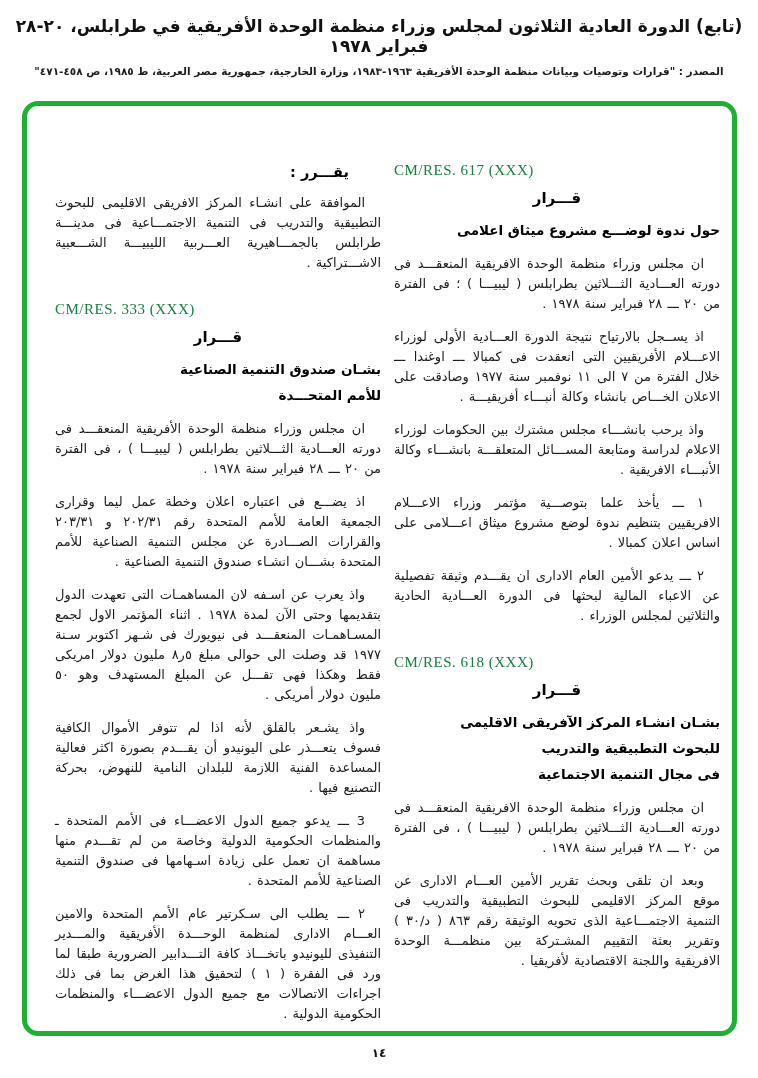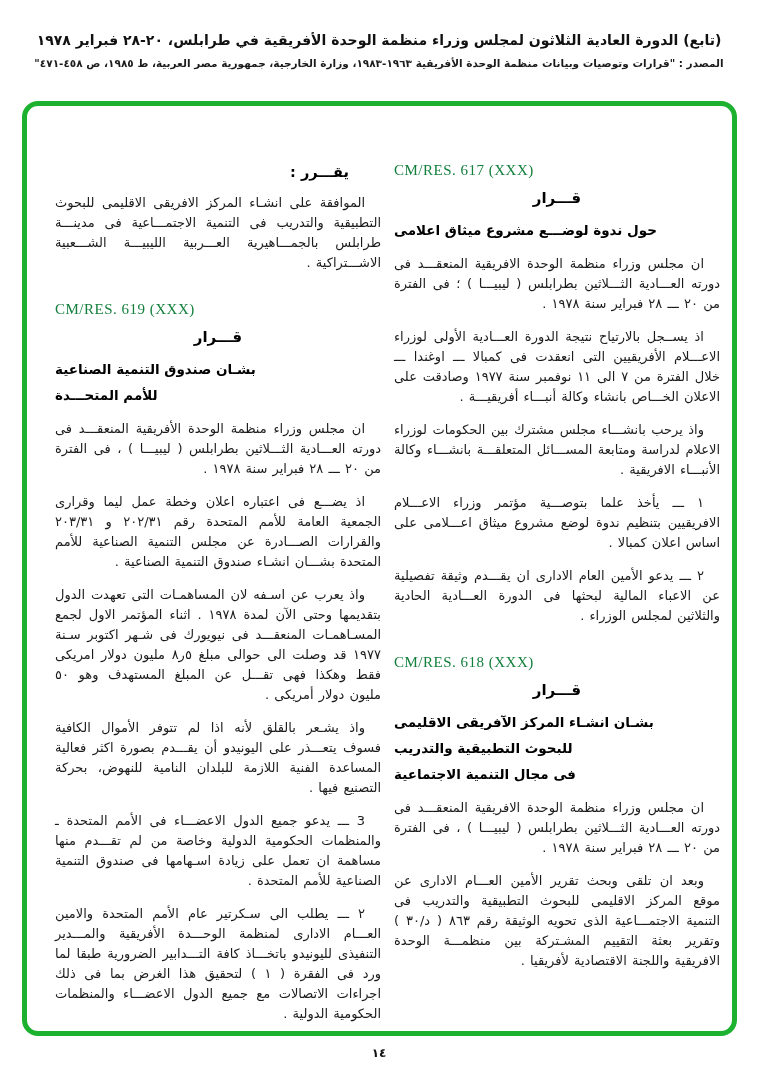--- a/index.html
+++ b/index.html
@@ -7,22 +7,22 @@
   body {
     width: 758px; height: 1078px;
     position: relative;
     background: #ffffff;
     color: #1b1b1b;
     font-family: "DejaVu Sans", sans-serif;
     overflow: hidden;
   }
   .header { direction: rtl; text-align: center; }
   .header-title {
-    padding-top: 32px;
-    font-size: 14px; font-weight: bold; color: #111;
+    padding-top: 16px;
+    font-size: 17px; font-weight: bold; color: #111;
     letter-spacing: 0;
   }
   .header-source {
     margin-top: 9px;
     font-size: 10.5px; font-weight: bold; color: #1c1c1c;
   }
   .frame {
     position: absolute;
     left: 22px; top: 101px;
     width: 715px; height: 935px;
@@ -44,21 +44,21 @@
     letter-spacing: 0.5px;
     margin-top: 8px;
   }
   .res-id.section-gap { margin-top: 28px; }
   .res-title {
     text-align: center; font-weight: bold;
     font-size: 15px; color: #000;
     margin-top: 10px;
   }
   .res-subject {
-    text-align: left; font-weight: bold;
+    text-align: right; font-weight: bold;
     font-size: 13.5px; line-height: 22px; color: #000;
     margin-top: 12px;
   }
   .res-subject + .res-subject { margin-top: 4px; }
   .decree {
     font-weight: bold; font-size: 14.5px; color: #000;
     text-align: right;
     margin: 10px 32px 0 0;
   }
   p.body-par {
@@ -104,21 +104,21 @@
       <div class="res-subject">للبحوث التطبيقية والتدريب</div>
       <div class="res-subject">فى مجال التنمية الاجتماعية</div>
       <p class="body-par">ان مجلس وزراء منظمة الوحدة الافريقية المنعقـــد فى دورته العـــادية الثـــلاثين بطرابلس ( ليبيـــا ) ، فى الفترة من ٢٠ ـــ ٢٨ فبراير سنة ١٩٧٨ .</p>
       <p class="body-par">وبعد ان تلقى وبحث تقرير الأمين العـــام الادارى عن موقع المركز الاقليمى للبحوث التطبيقية والتدريب فى التنمية الاجتمـــاعية الذى تحويه الوثيقة رقم ٨٦٣ ( د/٣٠ ) وتقرير بعثة التقييم المشـتركة بين منظمـــة الوحدة الافريقية واللجنة الاقتصادية لأفريقيا .</p>
     </div>
 
     <div class="col">
       <div class="decree">يقـــرر :</div>
       <p class="body-par">الموافقة على انشـاء المركز الافريقى الاقليمى للبحوث التطبيقية والتدريب فى التنمية الاجتمـــاعية فى مدينـــة طرابلس بالجمـــاهيرية العـــربية الليبيـــة الشـــعبية الاشـــتراكية .</p>
 
-      <div class="res-id section-gap">CM/RES. 619 (XXX)</div>
+      <div class="res-id section-gap">CM/RES. 333 (XXX)</div>
       <div class="res-title">قـــرار</div>
       <div class="res-subject">بشـان صندوق التنمية الصناعية</div>
       <div class="res-subject">للأمم المتحـــدة</div>
       <p class="body-par">ان مجلس وزراء منظمة الوحدة الأفريقية المنعقـــد فى دورته العـــادية الثـــلاثين بطرابلس ( ليبيـــا ) ، فى الفترة من ٢٠ ـــ ٢٨ فبراير سنة ١٩٧٨ .</p>
       <p class="body-par">اذ يضـــع فى اعتباره اعلان وخطة عمل ليما وقرارى الجمعية العامة للأمم المتحدة رقم ٢٠٢/٣١ و ٢٠٣/٣١ والقرارات الصـــادرة عن مجلس التنمية الصناعية للأمم المتحدة بشـــان انشـاء صندوق التنمية الصناعية .</p>
       <p class="body-par">واذ يعرب عن اسـفه لان المساهمـات التى تعهدت الدول بتقديمها وحتى الآن لمدة ١٩٧٨ . اثناء المؤتمر الاول لجمع المسـاهمـات المنعقـــد فى نيويورك فى شـهر اكتوبر سـنة ١٩٧٧ قد وصلت الى حوالى مبلغ ٥ر٨ مليون دولار امريكى فقط وهكذا فهى تقـــل عن المبلغ المستهدف وهو ٥٠ مليون دولار أمريكى .</p>
       <p class="body-par">واذ يشـعر بالقلق لأنه اذا لم تتوفر الأموال الكافية فسوف يتعـــذر على اليونيدو أن يقـــدم بصورة اكثر فعالية المساعدة الفنية اللازمة للبلدان النامية للنهوض، بحركة التصنيع فيها .</p>
       <p class="body-par">3 ـــ يدعو جميع الدول الاعضـــاء فى الأمم المتحدة ـ والمنظمات الحكومية الدولية وخاصة من لم تقـــدم منها مساهمة ان تعمل على زيادة اسـهامها فى صندوق التنمية الصناعية للأمم المتحدة .</p>
       <p class="body-par">٢ ـــ يطلب الى سـكرتير عام الأمم المتحدة والامين العـــام الادارى لمنظمة الوحـــدة الأفريقية والمـــدير التنفيذى لليونيدو باتخـــاذ كافة التـــدابير الضرورية طبقا لما ورد فى الفقرة ( ١ ) لتحقيق هذا الغرض بما فى ذلك اجراءات الاتصالات مع جميع الدول الاعضـــاء والمنظمات الحكومية الدولية .</p>
     </div>

